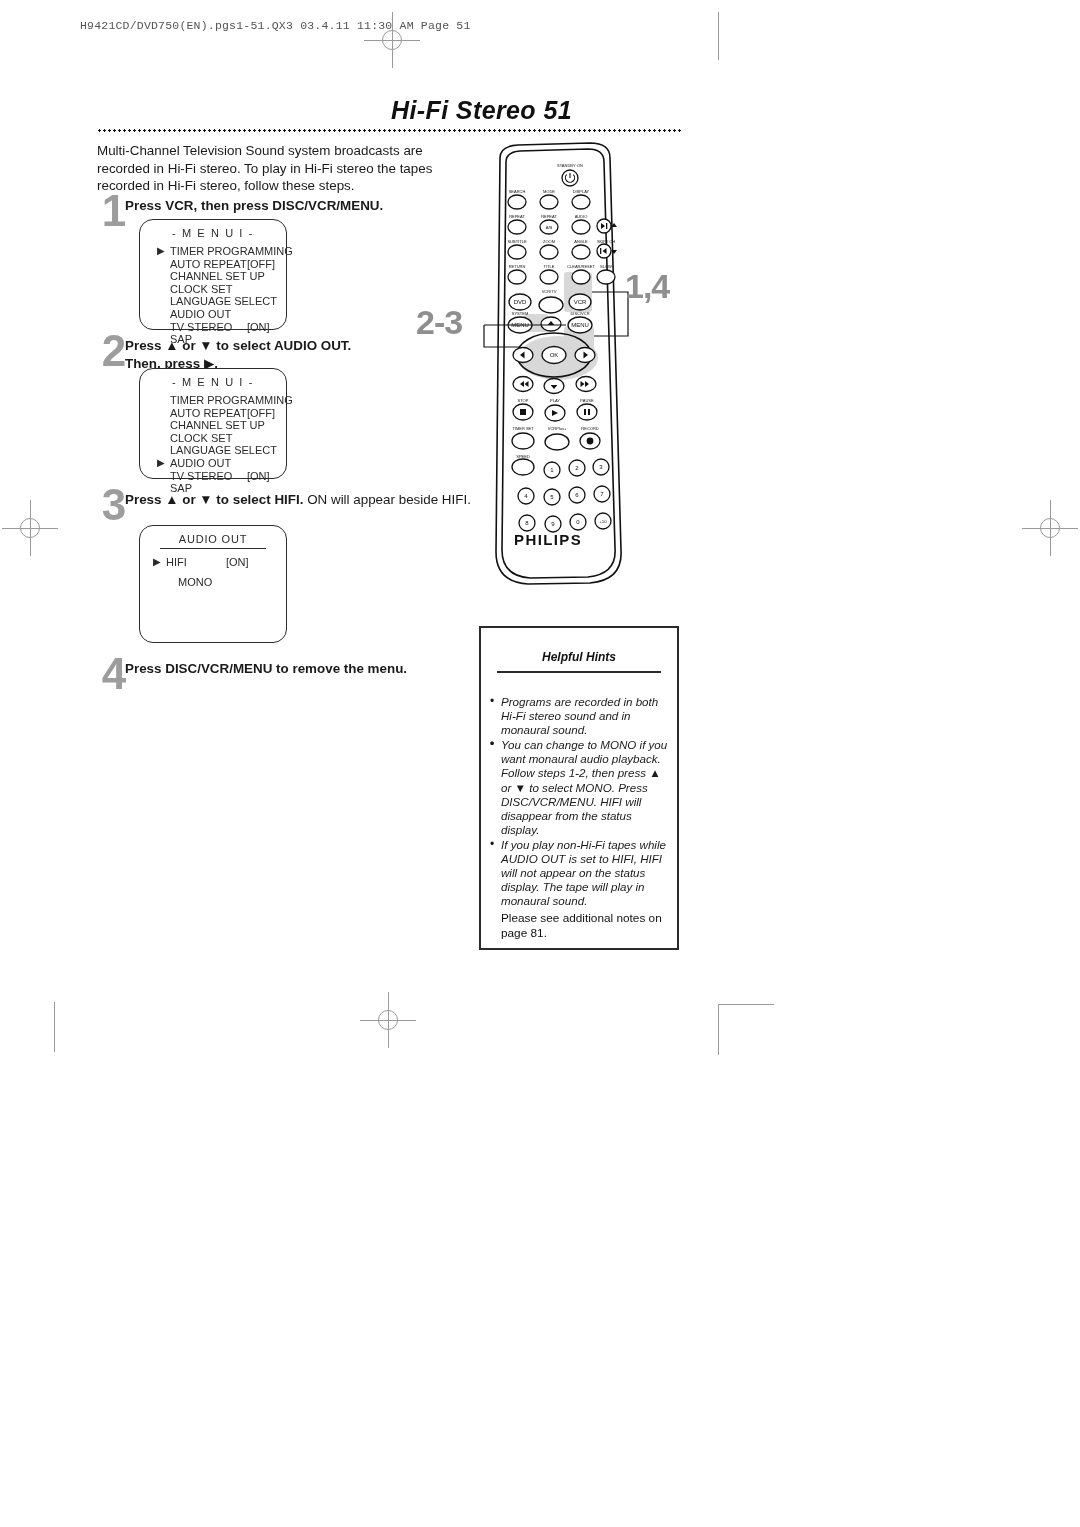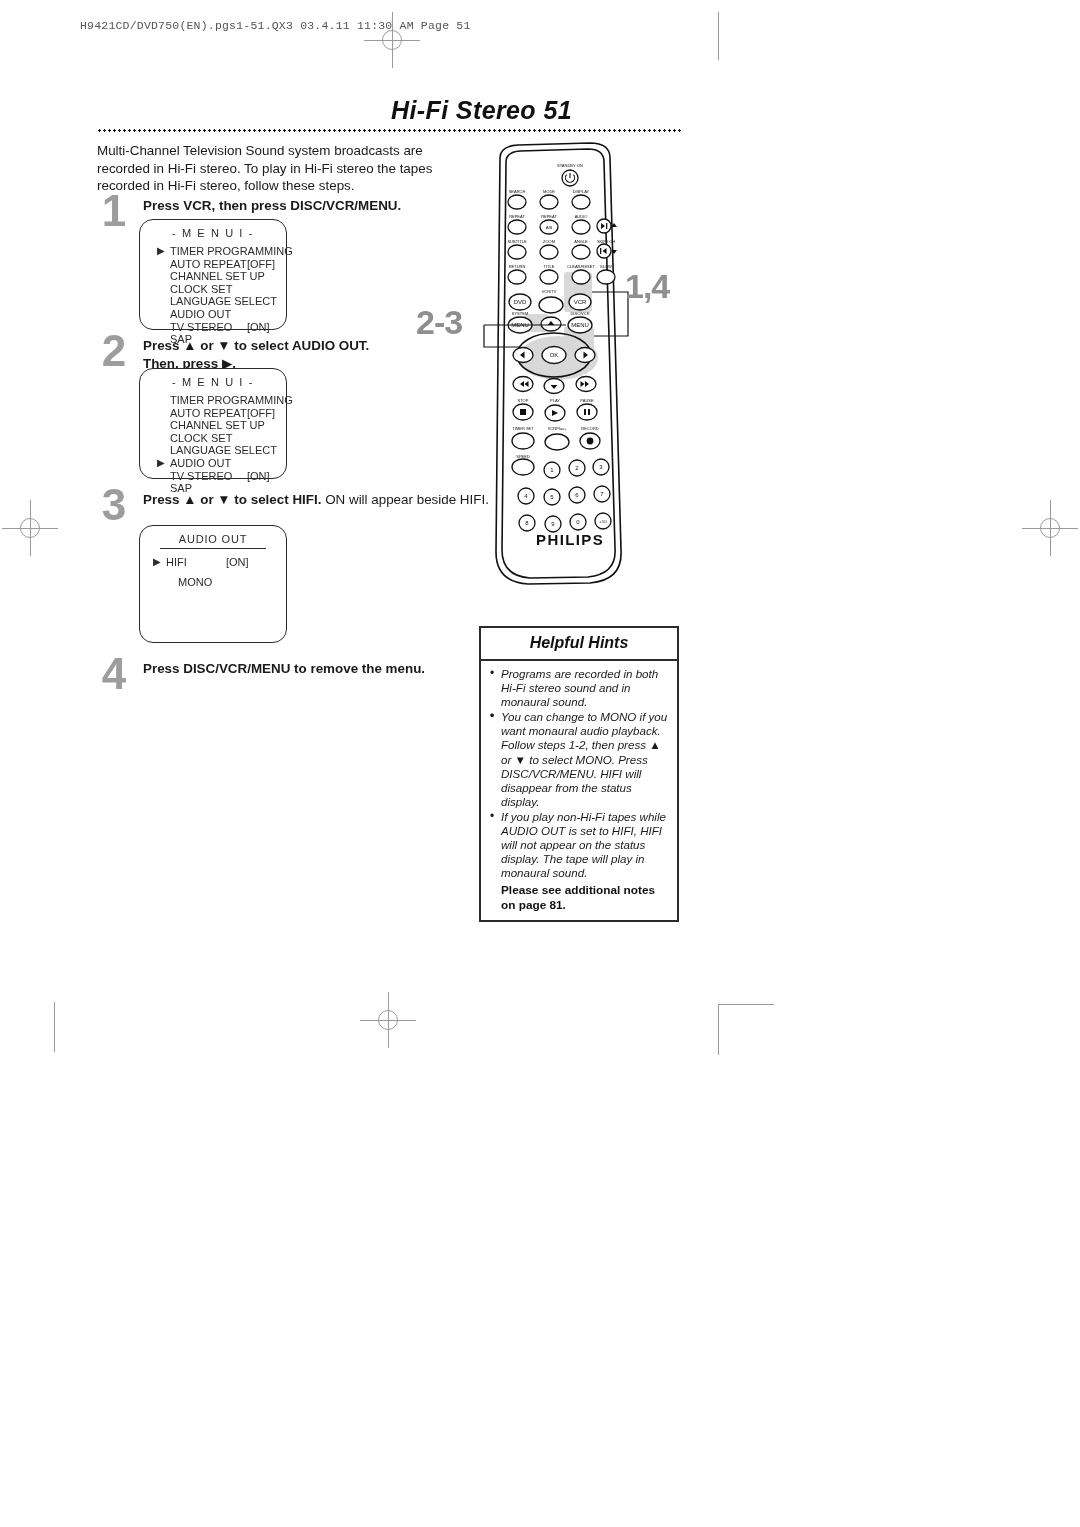--- a/index.html
+++ b/index.html
@@ -24,47 +24,47 @@
          font-size:25px;font-weight:bold;font-style:italic;letter-spacing:.4px;color:#111;}
   .dotrule{position:absolute;left:97px;top:129px;width:584px;height:3px;
            background-image:radial-gradient(circle, #111 1px, transparent 1.2px);
            background-size:5px 3px;background-repeat:repeat-x;}
 
   .intro{position:absolute;left:97px;top:142px;width:372px;font-size:13.4px;line-height:17.5px;color:#1a1a1a;}
 
   .step{position:absolute;width:380px;}
   .stepnum{position:absolute;left:0;top:-8px;width:34px;text-align:center;
            font-size:44px;font-weight:bold;color:#9d9d9d;line-height:44px;font-family:"Liberation Sans",sans-serif;}
-  .steptxt{position:absolute;left:46px;top:0;width:336px;font-size:13.4px;line-height:17.5px;}
+  .steptxt{position:absolute;left:28px;top:0;width:336px;font-size:13.4px;line-height:17.5px;}
   .steptxt b{font-weight:bold;}
 
   
   .osd{position:absolute;border:1.6px solid #2b2b2b;border-radius:14px;background:#fff;}
   .osd .osdtitle{text-align:center;font-size:11px;letter-spacing:1.6px;color:#2b2b2b;margin-top:7px;}
   .osd .osdtitle.plain{letter-spacing:.8px;}
   .osd .ruleline{height:1.4px;background:#2b2b2b;margin:3px auto 0 auto;}
   .osd ul{list-style:none;margin:0;padding:0;}
   .osd li{position:relative;font-size:11px;line-height:12.6px;color:#2b2b2b;white-space:nowrap;}
   .osd li .cur{position:absolute;left:-13px;top:0px;font-size:10px;}
   .osd li .val{position:absolute;}
 
   
   .hints{position:absolute;left:479px;top:626px;width:196px;border:2.2px solid #2b2b2b;background:#fff;}
-  .hints h3{margin:0;padding:6px 0 7px 0;text-align:center;font-size:16px;font-style:italic;font-weight:bold;
+  .hints h3{margin:16px;padding:6px 0 7px 0;text-align:center;font-size:12px;font-style:italic;font-weight:bold;
             border-bottom:2.2px solid #2b2b2b;color:#111;}
   .hints .body{padding:6px 8px 8px 8px;}
   .hints .hint{position:relative;padding-left:12px;font-size:11.6px;line-height:14.1px;font-style:italic;color:#1a1a1a;margin-bottom:1px;}
   .hints .hint .bul{position:absolute;left:1px;top:-1px;font-size:12px;font-style:normal;}
-  .hints .note{font-size:11.8px;line-height:14.4px;font-weight:bold;color:#111;padding-left:12px;margin-top:3px;}
+  .hints .note{font-size:11.8px;line-height:14.4px;font-weight:normal;color:#111;padding-left:12px;margin-top:3px;}
 
   
   .remote{position:absolute;left:470px;top:140px;width:240px;height:460px;}
   .rem-svg{position:absolute;left:0;top:0;}
   .calloutnum{position:absolute;font-size:34px;font-weight:bold;color:#8f8f8f;letter-spacing:-1px;}
-  .philips{position:absolute;left:536px;top:531px;font-size:15px;font-weight:bold;letter-spacing:1.4px;color:#111;}
+  .philips{position:absolute;left:514px;top:531px;font-size:15px;font-weight:bold;letter-spacing:1.4px;color:#111;}
 </style>
 </head>
 <body>
 
 <div class="reg" style="left:2px;top:500px;">
   <div class="h"></div>
     <div class="v"></div>
     <div class="c"></div>
 </div>
 <div class="reg" style="right:2px;top:500px;">

